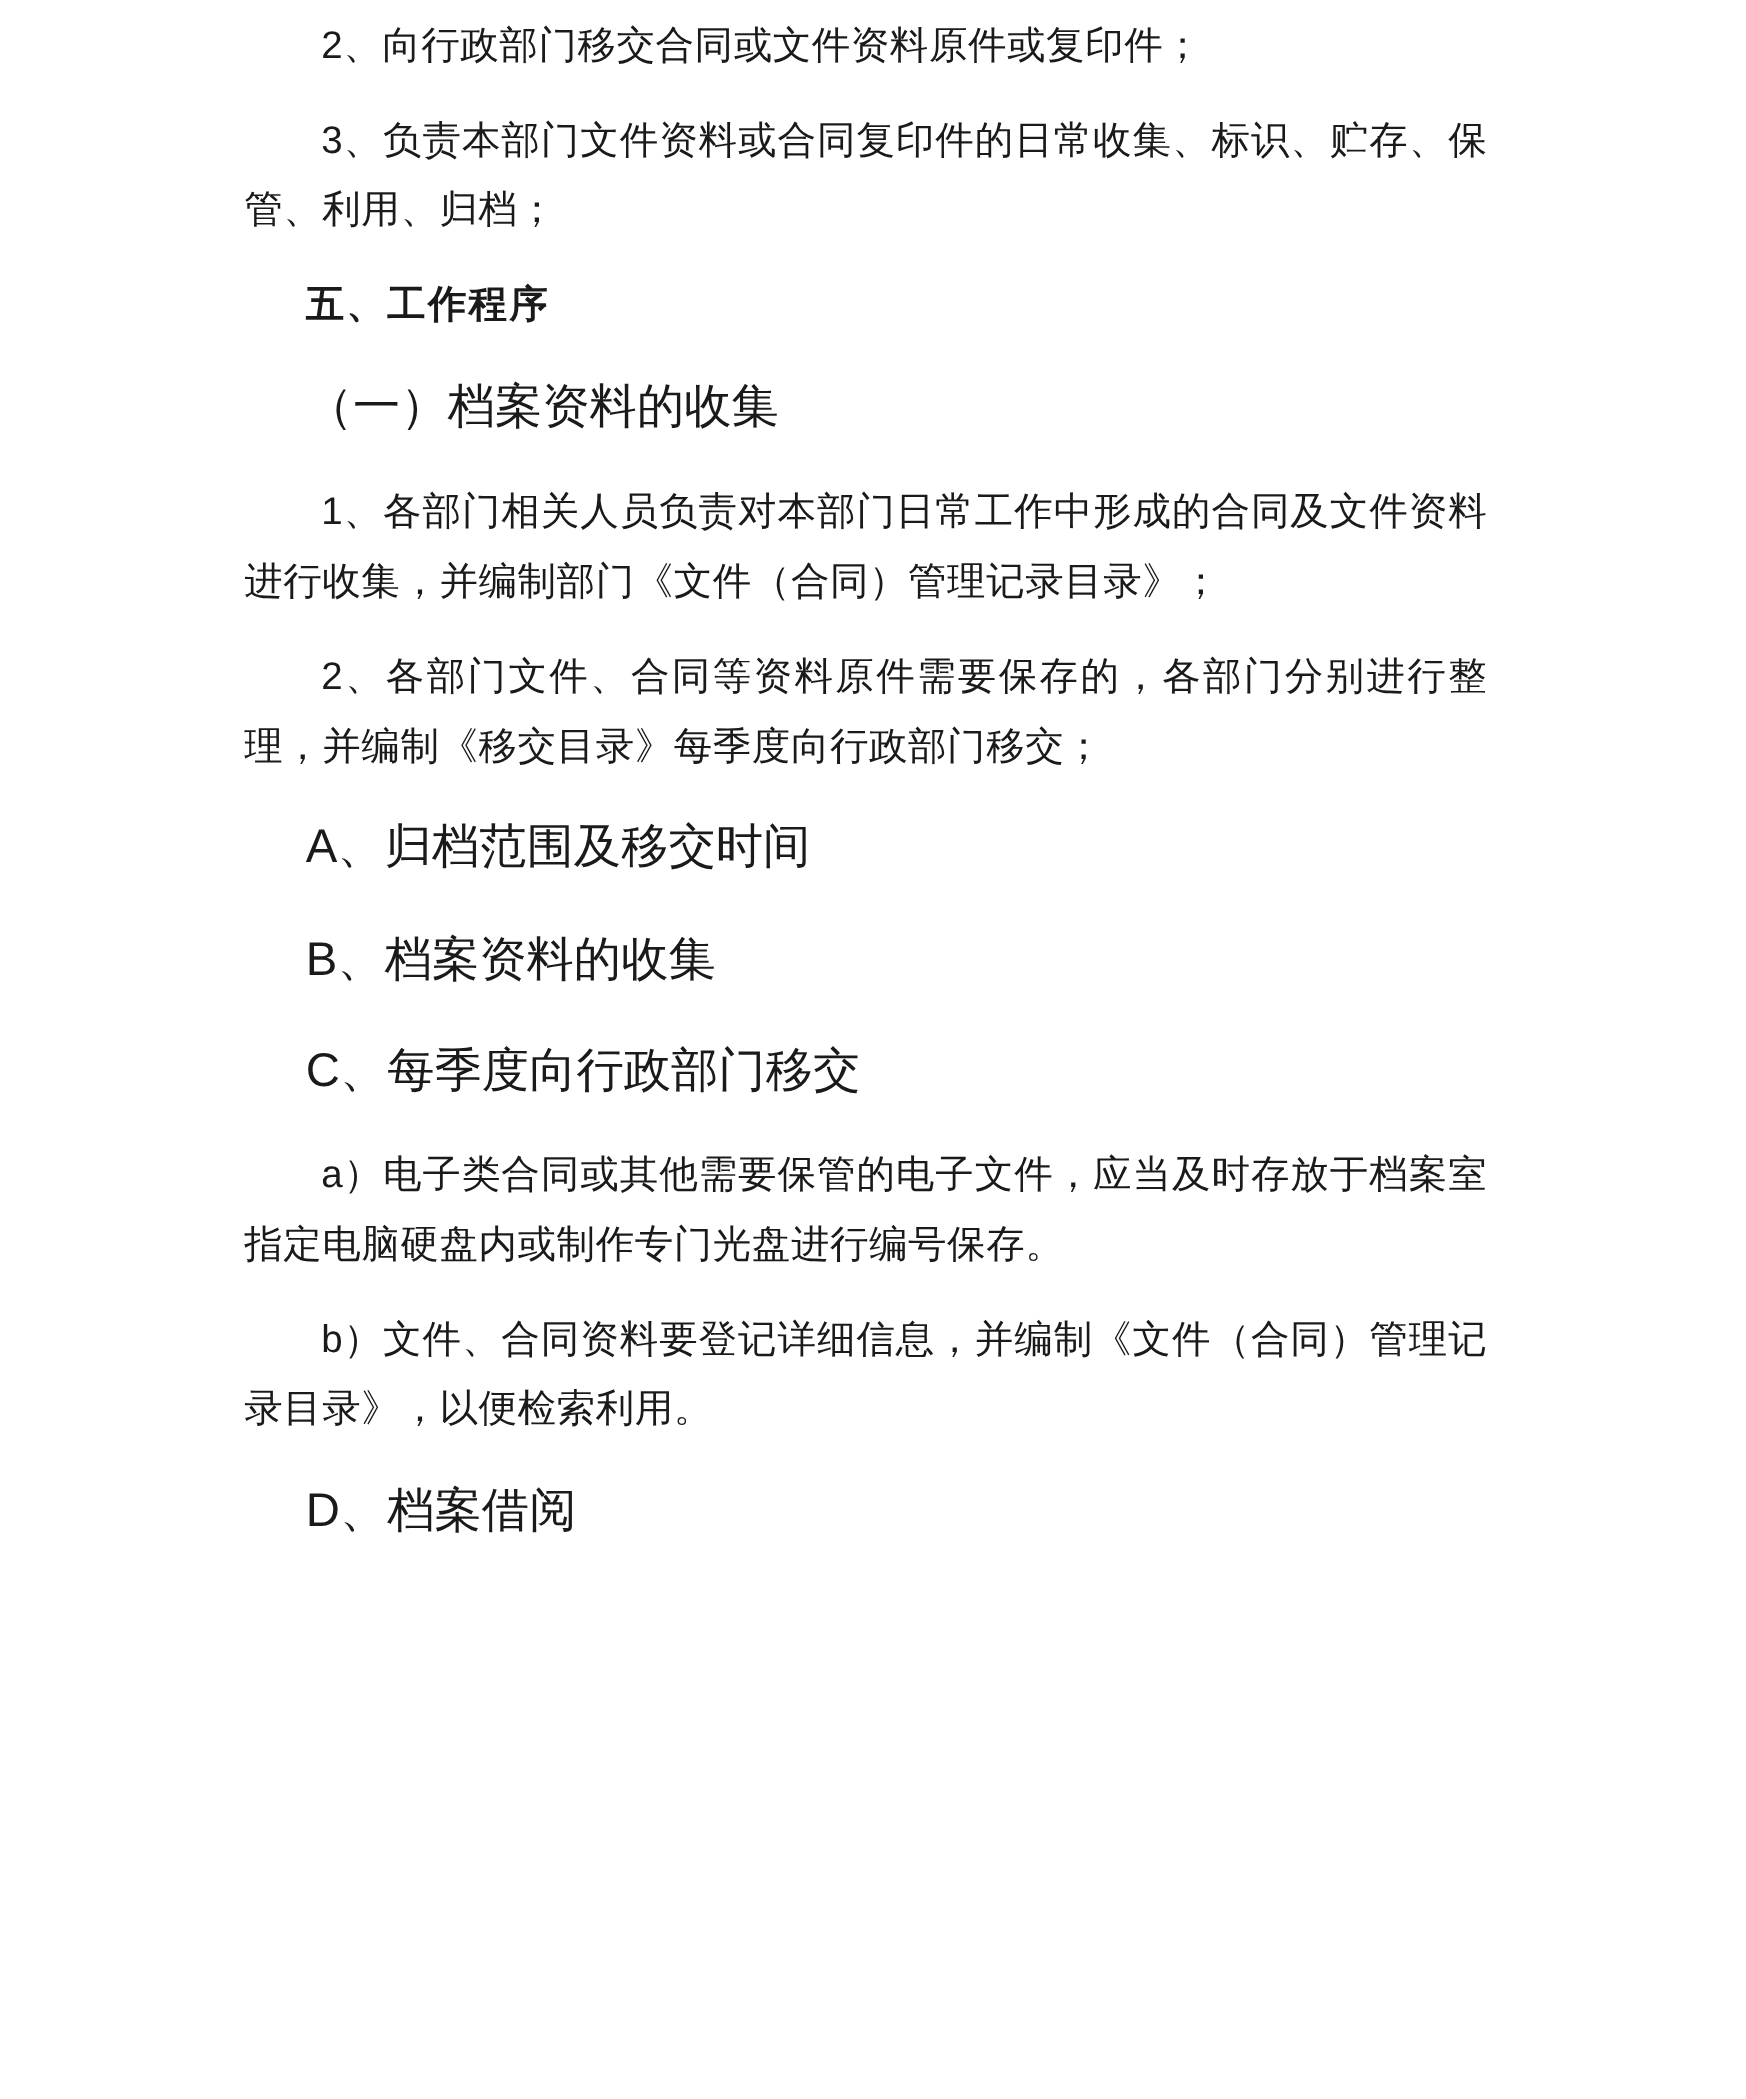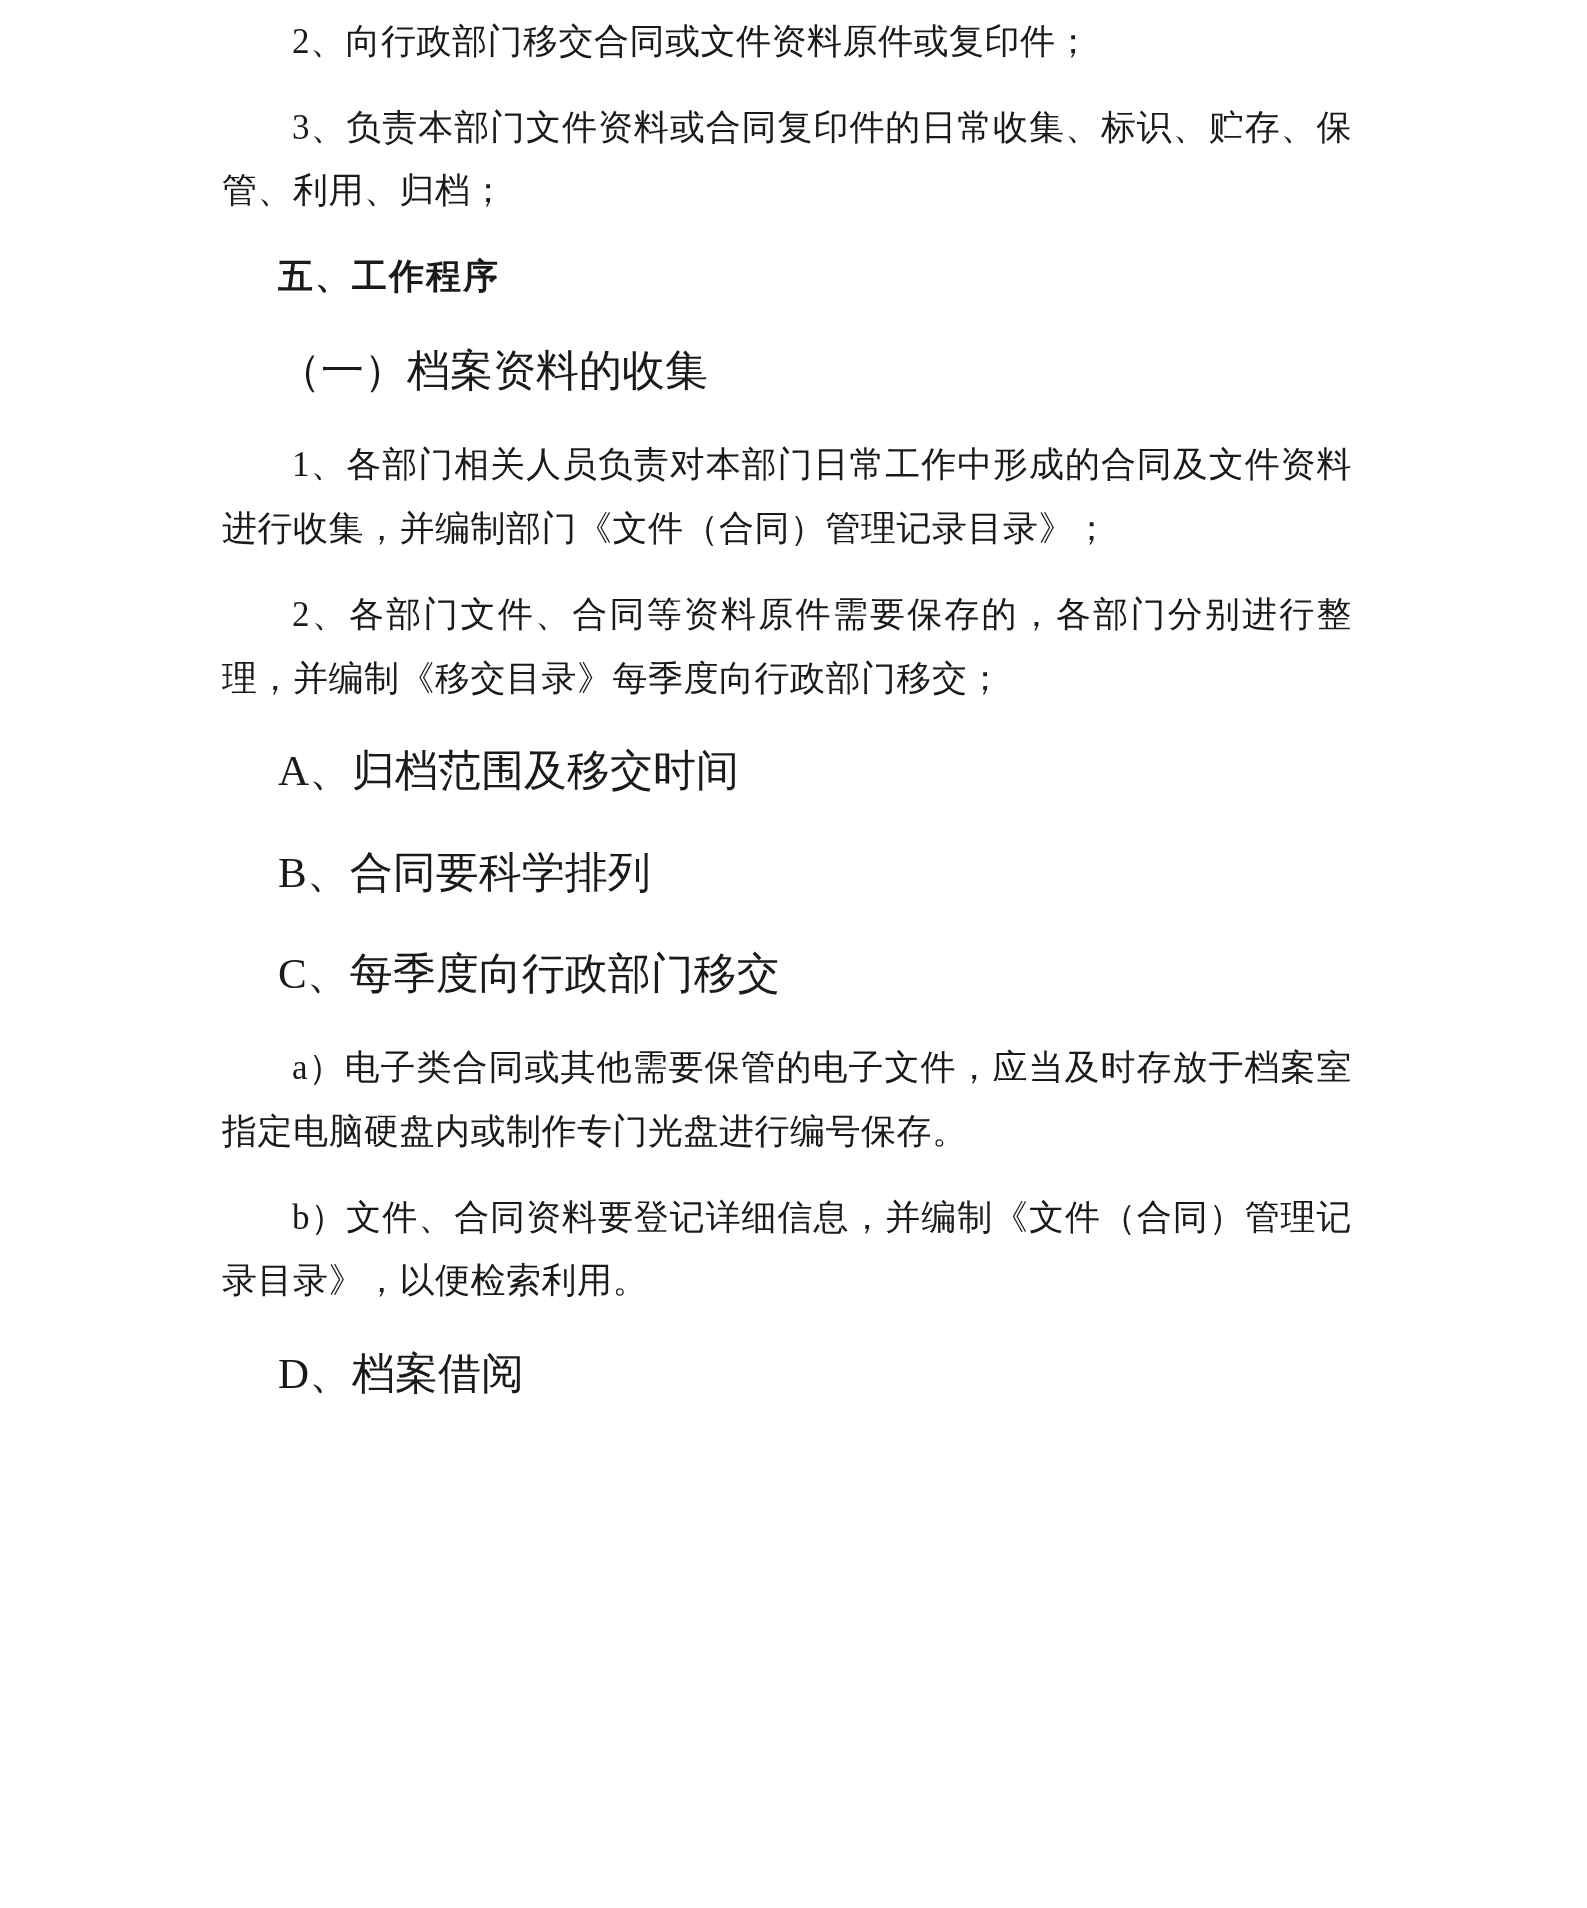--- a/index.html
+++ b/index.html
@@ -7,21 +7,21 @@
     padding: 0;
     background: #ffffff;
   }
   .page {
     width: 1497px;
     height: 1908px;
     background: #ffffff;
     position: relative;
     box-sizing: border-box;
     padding: 0;
-    font-family: Liberation Serif, serif;
+    font-family: Liberation Sans, sans-serif;
     color: #1a1a1a;
     overflow: hidden;
     border-radius: 24px;
   }
   .content {
     position: absolute;
     left: 222px;
     top: 10px;
     width: 1130px;
   }
@@ -62,21 +62,21 @@
     <h2 class="heading">五、工作程序</h2>
 
     <p class="sub">（一）档案资料的收集</p>
 
     <p class="para indent1">1、各部门相关人员负责对本部门日常工作中形成的合同及文件资料进行收集，并编制部门《文件（合同）管理记录目录》；</p>
 
     <p class="para indent1">2、各部门文件、合同等资料原件需要保存的，各部门分别进行整理，并编制《移交目录》每季度向行政部门移交；</p>
 
     <p class="sub">A、归档范围及移交时间</p>
 
-    <p class="sub">B、合同要科学排列</p>
+    <p class="sub">B、档案资料的收集</p>
 
 
     <p class="sub">C、每季度向行政部门移交</p>
 
     <p class="para indent1">a）电子类合同或其他需要保管的电子文件，应当及时存放于档案室指定电脑硬盘内或制作专门光盘进行编号保存。</p>
 
     <p class="para indent1">b）文件、合同资料要登记详细信息，并编制《文件（合同）管理记录目录》，以便检索利用。</p>
 
 
     <p class="sub">D、档案借阅</p>

